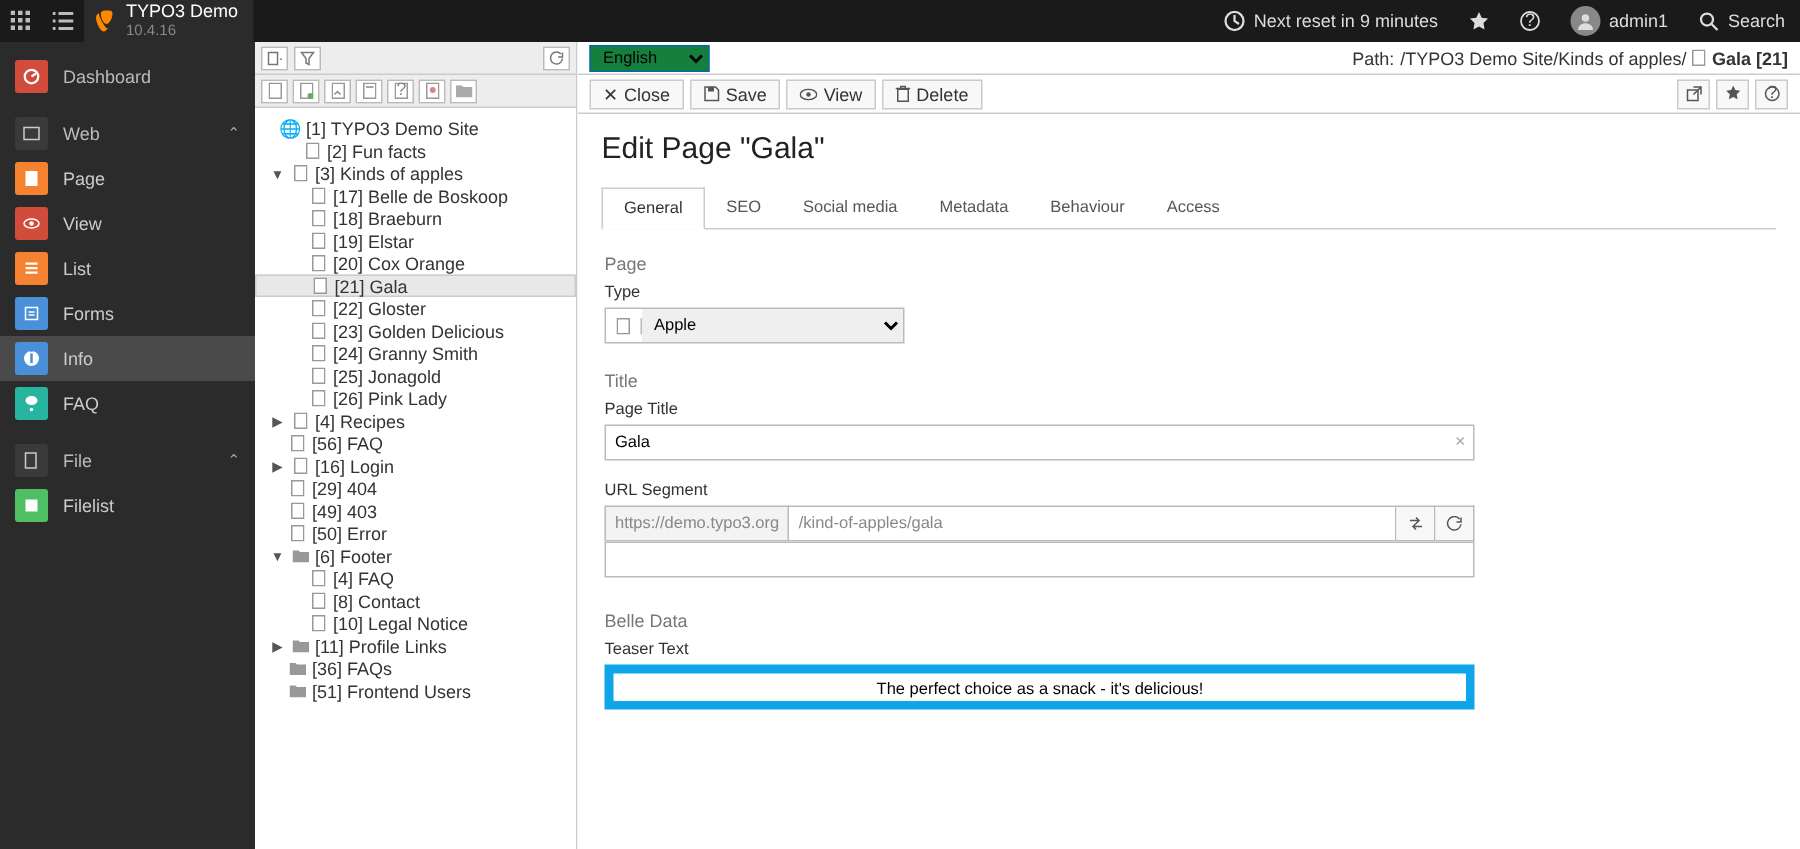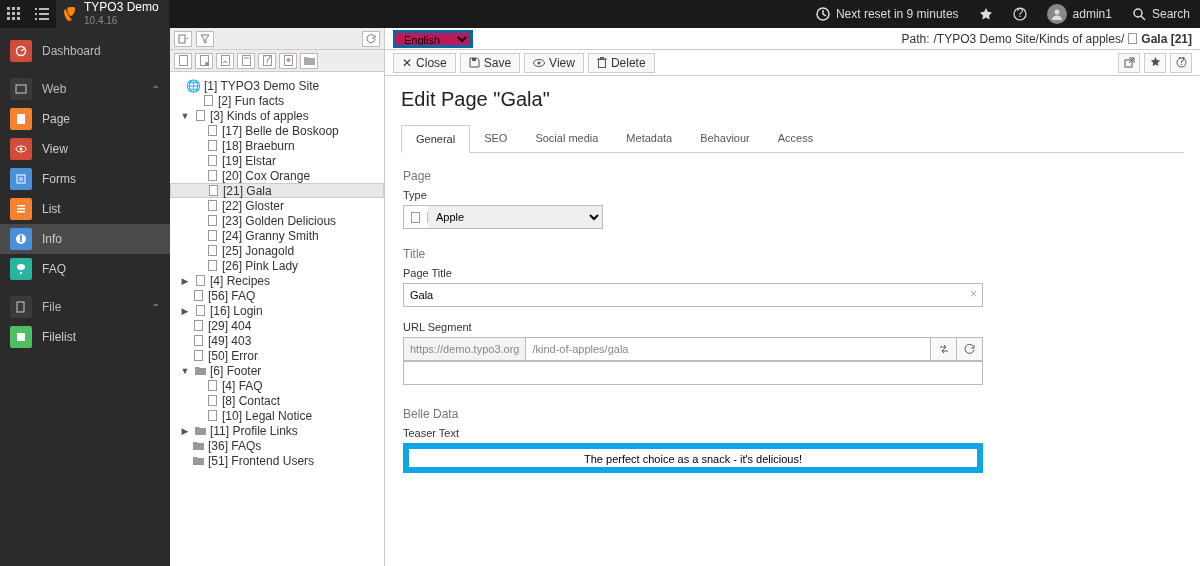--- a/index.html
+++ b/index.html
@@ -35,21 +35,21 @@
 .tree-row { display:flex; align-items:center; height:15px; padding:0 4px; cursor:pointer; white-space:nowrap; }
 .tree-row.sel { background:#e8e8e8; border:1px solid #ccc; }
 .tree-row .tog { width:10px; font-size:9px; color:#555; text-align:center; }
 .tree-row .pic { width:14px; height:14px; margin:0 3px; display:flex; align-items:center; justify-content:center; }
 .tree-row .lbl { color:#333; }
 .pic-page{color:#888}.pic-globe{color:#3b7bbf}.pic-folder{color:#888}
 
 
 .content { position:absolute; top:28px; left:385px; right:0; bottom:0; overflow:auto; background:#fff; }
 .c-topbar { height:22px; border-bottom:1px solid #ccc; display:flex; align-items:center; padding:0 8px; }
-.c-topbar .lang-sel { border:3px solid #0369a1; height:18px; width:80px; font-size:11px; padding:0 4px; background:#be185d; }
+.c-topbar .lang-sel { border:1px solid #0369a1; height:18px; width:80px; font-size:11px; padding:0 4px; background:#15803d; }
 .c-topbar .path { margin-left:auto; font-size:11px; color:#333; display:flex; align-items:center; gap:4px;text-align:center; }
 .c-topbar .path .cur { font-weight:bold; }
 .c-actionbar { height:26px; border-bottom:1px solid #ccc; display:flex; align-items:center; padding:0 8px; gap:4px; }
 .c-actionbar .abtn { border:1px solid #ccc; background:#f8f8f8; height:20px; padding:0 8px; display:flex; align-items:center; gap:4px; cursor:pointer; font-size:11px; color:#333; }
 .c-actionbar .rbtns { margin-left:auto; display:flex; gap:4px; }
 .c-actionbar .ibtn { border:1px solid #ccc; background:#f8f8f8; width:22px; height:20px; display:flex; align-items:center; justify-content:center; cursor:pointer; color:#555; }
 .c-body { padding:12px 16px; }
 .c-body h1 { font-size:20px; font-weight:normal; color:#222; margin-bottom:14px; }
 .tabs { display:flex; border-bottom:1px solid #ccc; }
 .tabs .tab { padding:7px 14px; font-size:11px; color:#555; cursor:pointer; }
@@ -177,40 +177,40 @@
   <div class="mm-item">
     <span class="mm-icon ico-red">
         <svg width="12" height="12" viewBox="0 0 12 12">
           <ellipse cx="6" cy="6" rx="5" ry="3" fill="none" stroke="#fff"></ellipse>
           <circle cx="6" cy="6" r="1.5" fill="#fff"></circle>
         </svg>
       </span>
     <span>View</span>
   </div>
   <div class="mm-item">
-    <span class="mm-icon ico-blue">
-        <svg width="12" height="12" viewBox="0 0 12 12">
-          <rect x="2" y="2" width="8" height="8" fill="none" stroke="#fff"></rect>
-          <line x1="4" y1="5" x2="8" y2="5" stroke="#fff"></line>
-          <line x1="4" y1="7" x2="8" y2="7" stroke="#fff"></line>
-        </svg>
-      </span>
-    <span>Forms</span>
-  </div>
-  <div class="mm-item">
     <span class="mm-icon ico-orange">
         <svg width="12" height="12" viewBox="0 0 12 12">
           <g fill="#fff">
             <rect x="2" y="2" width="8" height="1.5"></rect>
             <rect x="2" y="5" width="8" height="1.5"></rect>
             <rect x="2" y="8" width="8" height="1.5"></rect>
           </g>
         </svg>
       </span>
     <span>List</span>
+  </div>
+  <div class="mm-item">
+    <span class="mm-icon ico-blue">
+        <svg width="12" height="12" viewBox="0 0 12 12">
+          <rect x="2" y="2" width="8" height="8" fill="none" stroke="#fff"></rect>
+          <line x1="4" y1="5" x2="8" y2="5" stroke="#fff"></line>
+          <line x1="4" y1="7" x2="8" y2="7" stroke="#fff"></line>
+        </svg>
+      </span>
+    <span>Forms</span>
   </div>
   <div class="mm-item active">
     <span class="mm-icon ico-blue">
         <svg width="12" height="12" viewBox="0 0 12 12">
           <circle cx="6" cy="6" r="5" fill="#fff"></circle>
           <text x="6" y="9" text-anchor="middle" fill="#4a90d9" font-size="8" font-weight="bold">i</text>
         </svg>
       </span>
     <span>Info</span>
   </div>

